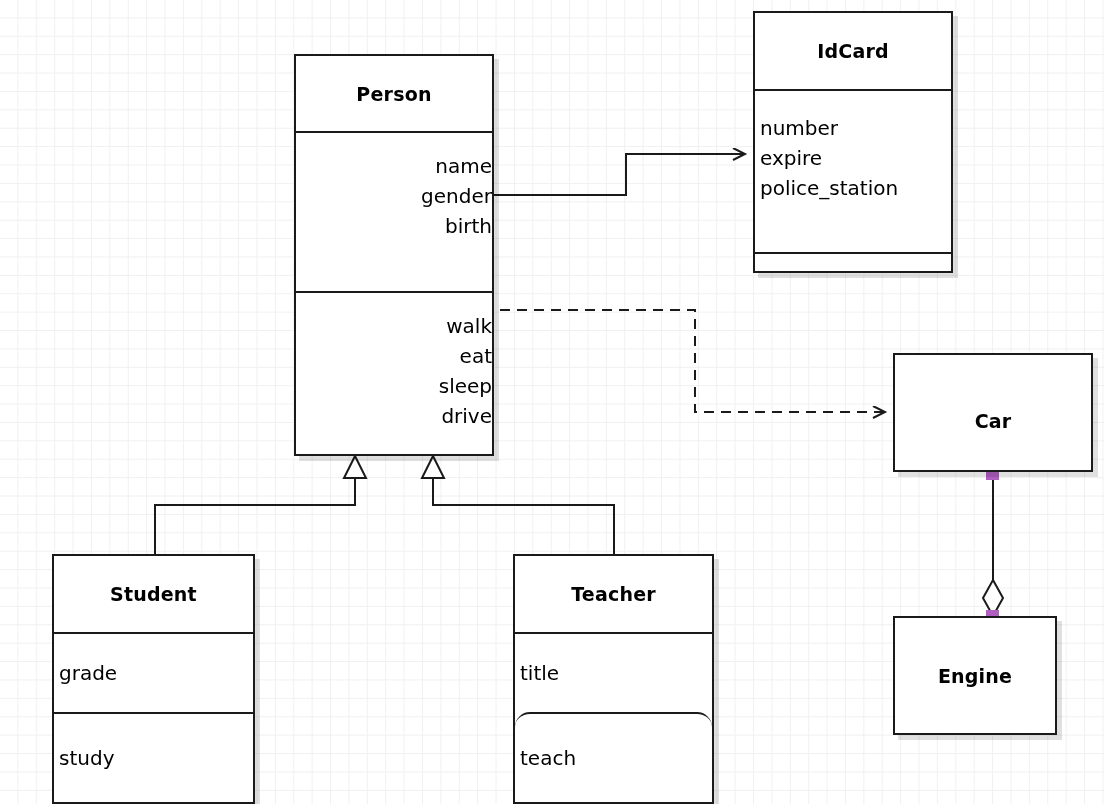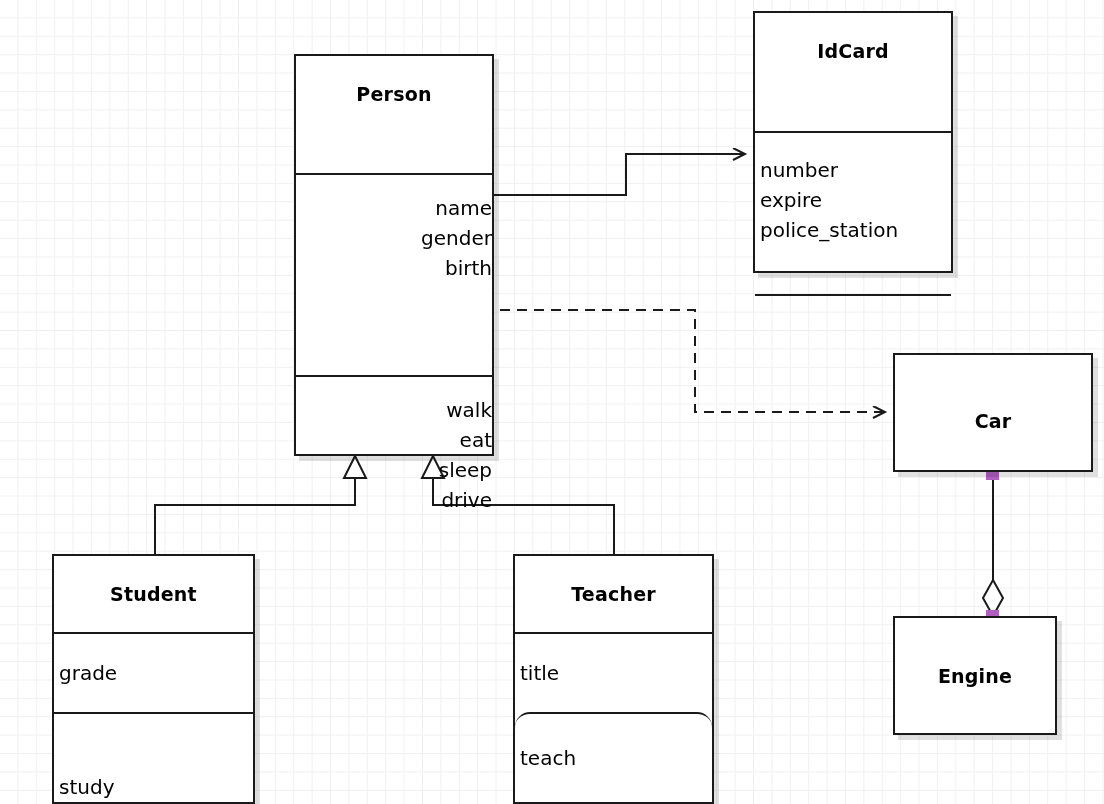--- a/index.html
+++ b/index.html
@@ -55,21 +55,20 @@
     flex-direction: column;
     justify-content: center;
     padding-left: 5px;
     font-size: 20px;
     line-height: 30px;
     color: #000000;
   }
   .member-list.top-align {
     justify-content: flex-start;
     padding-top: 18px;
-    margin-top: 42px;
   }
   .member {
     white-space: nowrap;
   }
   .empty-compartment { }
 </style>
 </head>
 <body>
 
 <div id="canvas">
@@ -138,21 +137,21 @@
 
   <div class="uml-class" style="left:893px; top:616px; width:164px; height:119px;">
     <div class="compartment class-title" style="height:115px;">Engine</div>
   </div>
 
   <div class="uml-class" style="left:52px; top:554px; width:203px; height:250px; box-shadow:5px 5px 0 0 rgba(0,0,0,0.12);">
     <div class="compartment class-title" style="height:76px;">Student</div>
     <div class="compartment member-list" style="height:80px;">
       <div class="member">grade</div>
     </div>
-    <div class="compartment member-list" style="height:90px;justify-content:flex-end;">
+    <div class="compartment member-list" style="height:90px;">
       <div class="member">study</div>
     </div>
   </div>
 
   <div class="uml-class" style="left:513px; top:554px; width:201px; height:250px; box-shadow:5px 5px 0 0 rgba(0,0,0,0.12);">
     <div class="compartment class-title" style="height:76px;">Teacher</div>
     <div class="compartment member-list" style="height:80px;">
       <div class="member">title</div>
     </div>
     <div class="compartment member-list" style="height:90px;border-radius:15px;">

